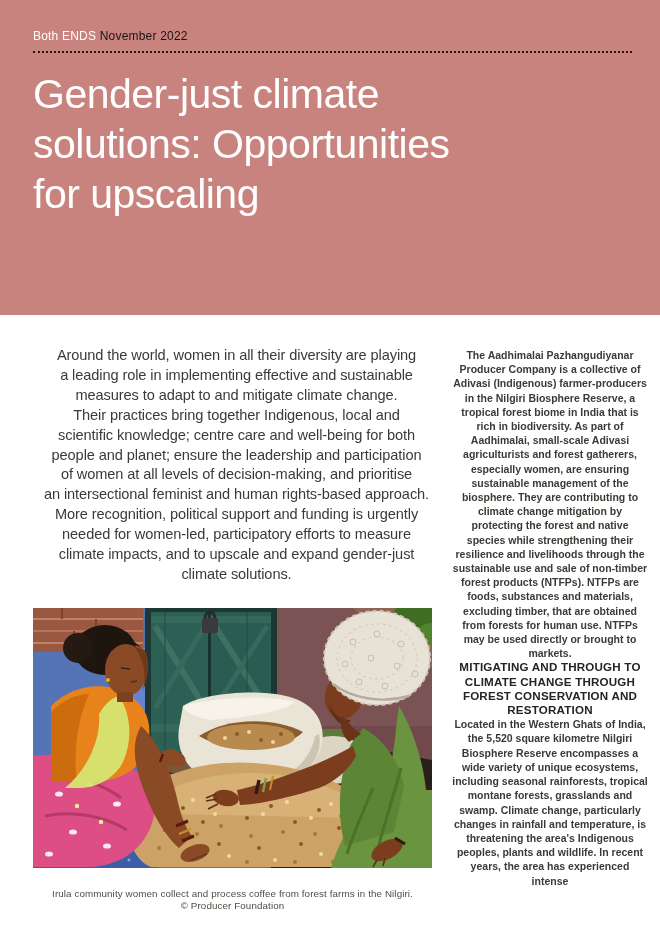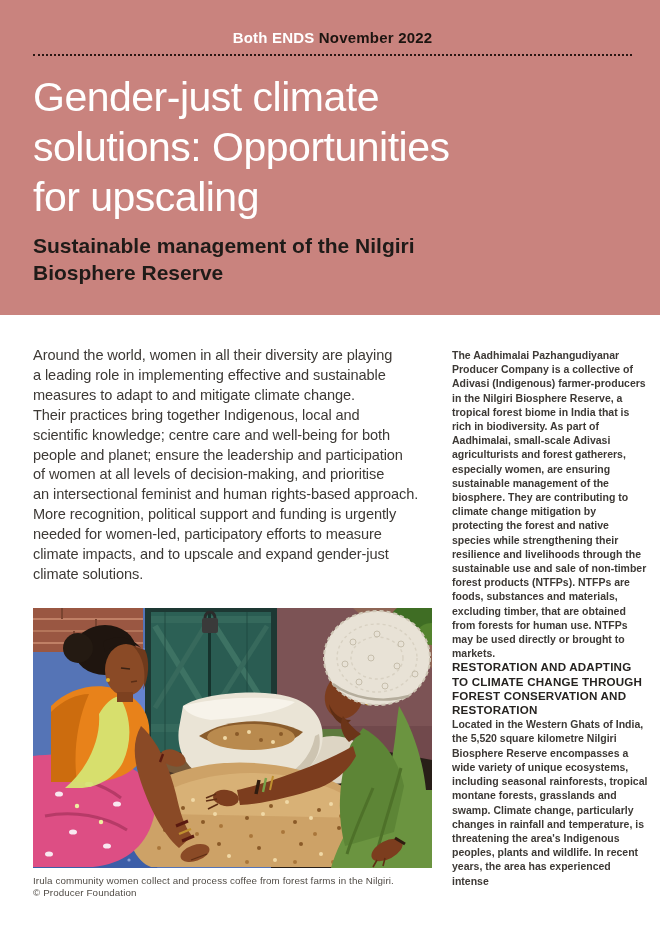--- a/index.html
+++ b/index.html
@@ -13,25 +13,24 @@
     overflow: hidden;
   }
   
   .masthead {
     width: 660px;
     height: 315px;
     background: #c9837e;
     padding: 29px 28px 0 33px;
   }
   .kicker {
-    font-size: 15px;
-    font-weight: bold;
+    font-size: 12px;
+    font-weight: normal;
     letter-spacing: 0.2px;
     white-space: pre;
-    text-align: center;
   }
   .kicker .publisher { color: #ffffff; }
   .kicker .date { color: #1c1410; }
   .dotted-rule {
     border-bottom: 2px dotted #2b1613;
     margin-top: 8px;
     width: 599px;
   }
   .page-title {
     margin-top: 16px;
@@ -48,33 +47,34 @@
     line-height: 26.5px;
     font-weight: bold;
     color: #1f1b18;
     white-space: pre;
   }
   
   .content {
     display: flex;
     padding: 0 12px 0 33px;
     margin-top: 31px;
+    text-align: center;
   }
   .main-col { width: 407px; flex: none; }
   .intro {
     font-size: 14.6px;
     line-height: 19.9px;
     letter-spacing: -0.1px;
     color: #3d3935;
     white-space: pre;
   }
   .photo-figure { margin-top: 23px; width: 399px; }
   .photo-frame { width: 399px; height: 260px; overflow: hidden; line-height: 0; }
   .caption {
-    margin-top: 7px;
+    margin-top: 20px;
     font-size: 9.8px;
     line-height: 12px;
     color: #514c46;
     letter-spacing: 0.1px;
   }
   .side-col {
     margin-left: auto;
     width: 196px;
     flex: none;
     padding-top: 2px;
@@ -96,22 +96,20 @@
 <body>
 
 <div class="page">
 
   <header class="masthead">
     <div class="kicker"><span class="publisher">Both ENDS </span><span class="date">November 2022</span></div>
     <div class="dotted-rule"></div>
     <h1 class="page-title">Gender-just climate
 solutions: Opportunities
 for upscaling</h1>
-    <h2 class="page-subtitle">Sustainable management of the Nilgiri
-Biosphere Reserve</h2>
   </header>
 
   <div class="content">
 
     <div class="main-col">
       <p class="intro">Around the world, women in all their diversity are playing
 a leading role in implementing effective and sustainable
 measures to adapt to and mitigate climate change.
 Their practices bring together Indigenous, local and
 scientific knowledge; centre care and well-being for both
@@ -339,18 +337,18 @@
         </div>
         <figcaption class="caption">
           <div>Irula community women collect and process coffee from forest farms in the Nilgiri.</div>
           <div>© Producer Foundation</div>
         </figcaption>
       </figure>
     </div>
 
     <aside class="side-col">
       <p>The Aadhimalai Pazhangudiyanar Producer Company is a collective of Adivasi (Indigenous) farmer-producers in the Nilgiri Biosphere Reserve, a tropical forest biome in India that is rich in biodiversity. As part of Aadhimalai, small-scale Adivasi agriculturists and forest gatherers, especially women, are ensuring sustainable management of the biosphere. They are contributing to climate change mitigation by protecting the forest and native species while strengthening their resilience and livelihoods through the sustainable use and sale of non-timber forest products (NTFPs). NTFPs are foods, substances and materials, excluding timber, that are obtained from forests for human use. NTFPs may be used directly or brought to markets.</p>
-      <p class="side-heading">RESTORATION AND ADAPTING TO CLIMATE CHANGE THROUGH FOREST CONSERVATION AND RESTORATION</p>
+      <p class="side-heading">MITIGATING AND THROUGH TO CLIMATE CHANGE THROUGH FOREST CONSERVATION AND RESTORATION</p>
       <p>Located in the Western Ghats of India, the 5,520 square kilometre Nilgiri Biosphere Reserve encompasses a wide variety of unique ecosystems, including seasonal rainforests, tropical montane forests, grasslands and swamp. Climate change, particularly changes in rainfall and temperature, is threatening the area's Indigenous peoples, plants and wildlife. In recent years, the area has experienced intense</p>
     </aside>
 
   </div>
 </div>
 
 </body></html>

